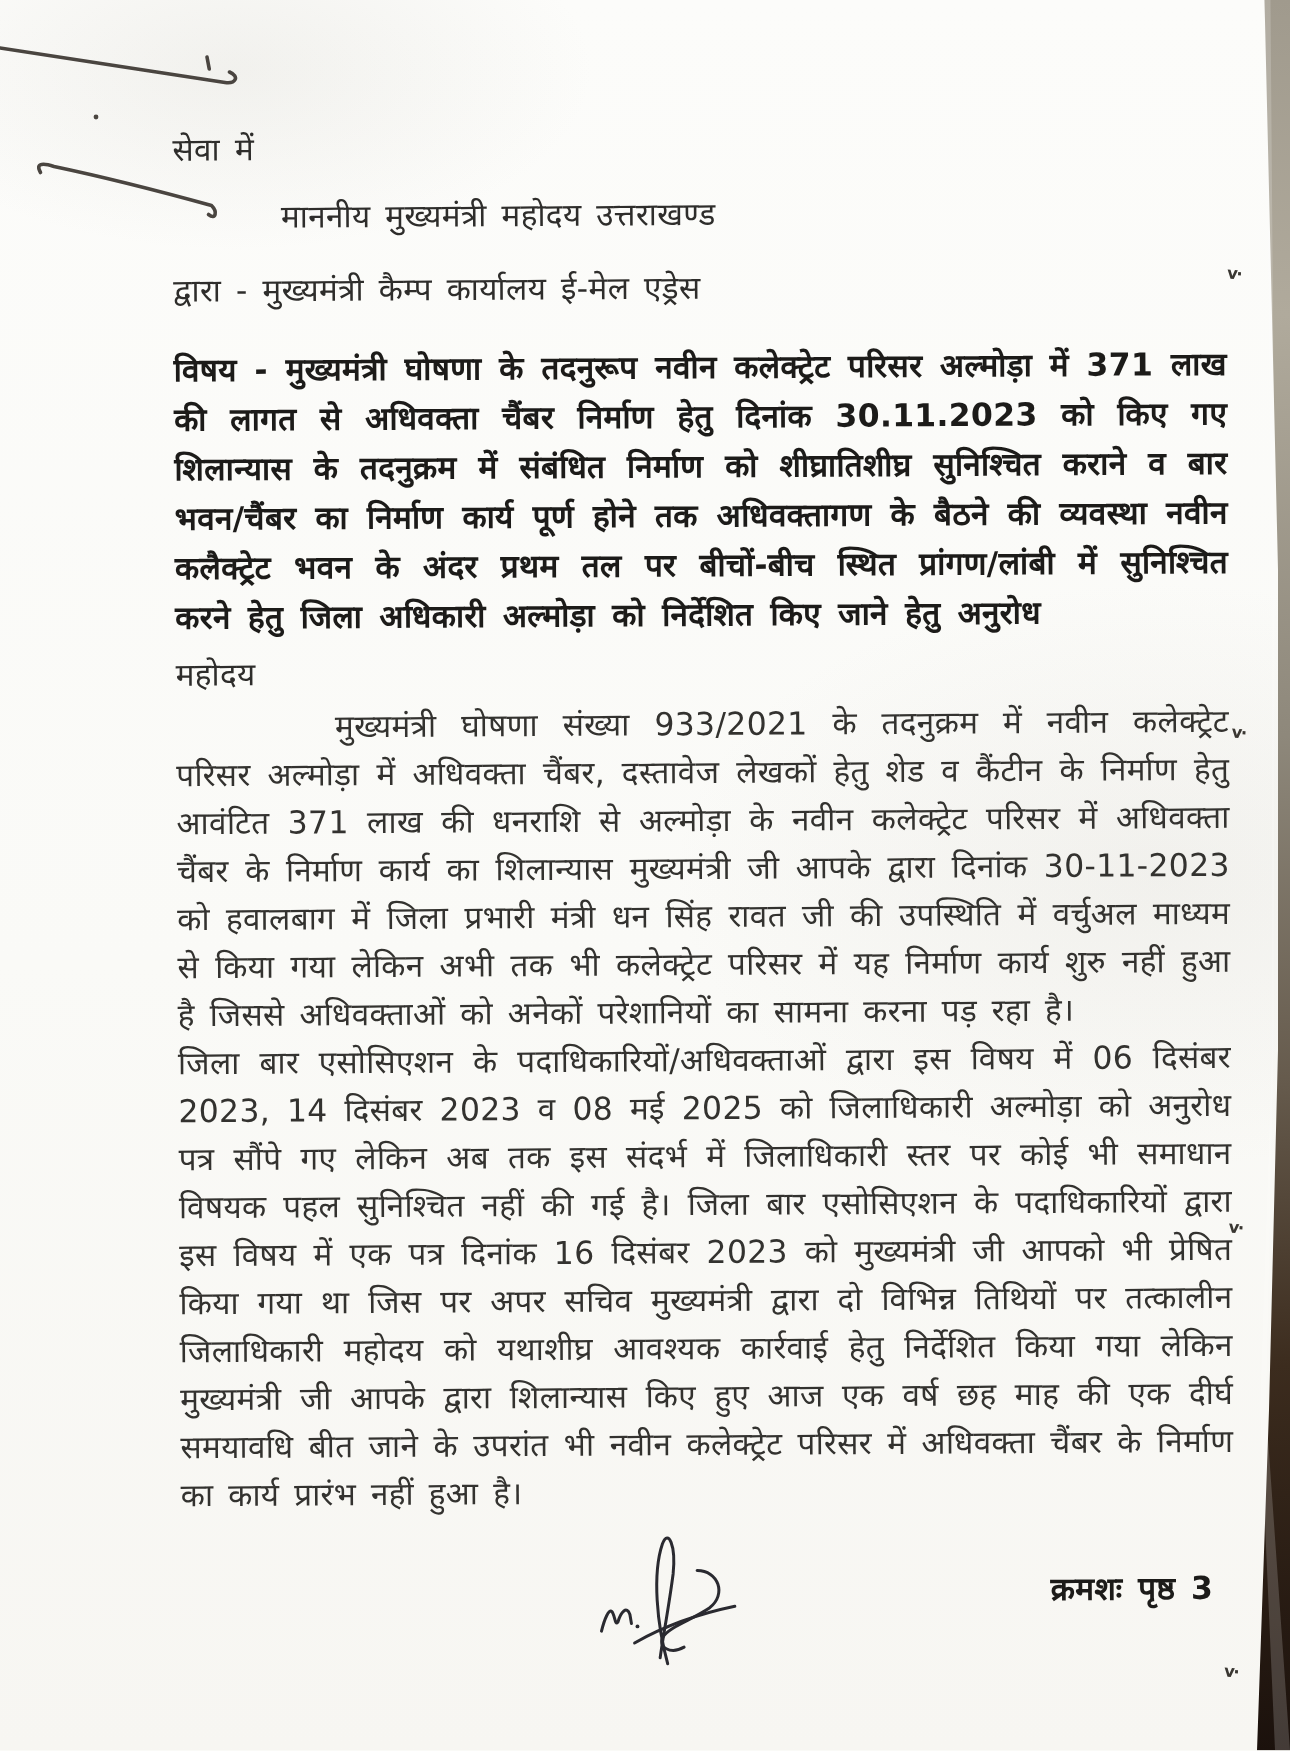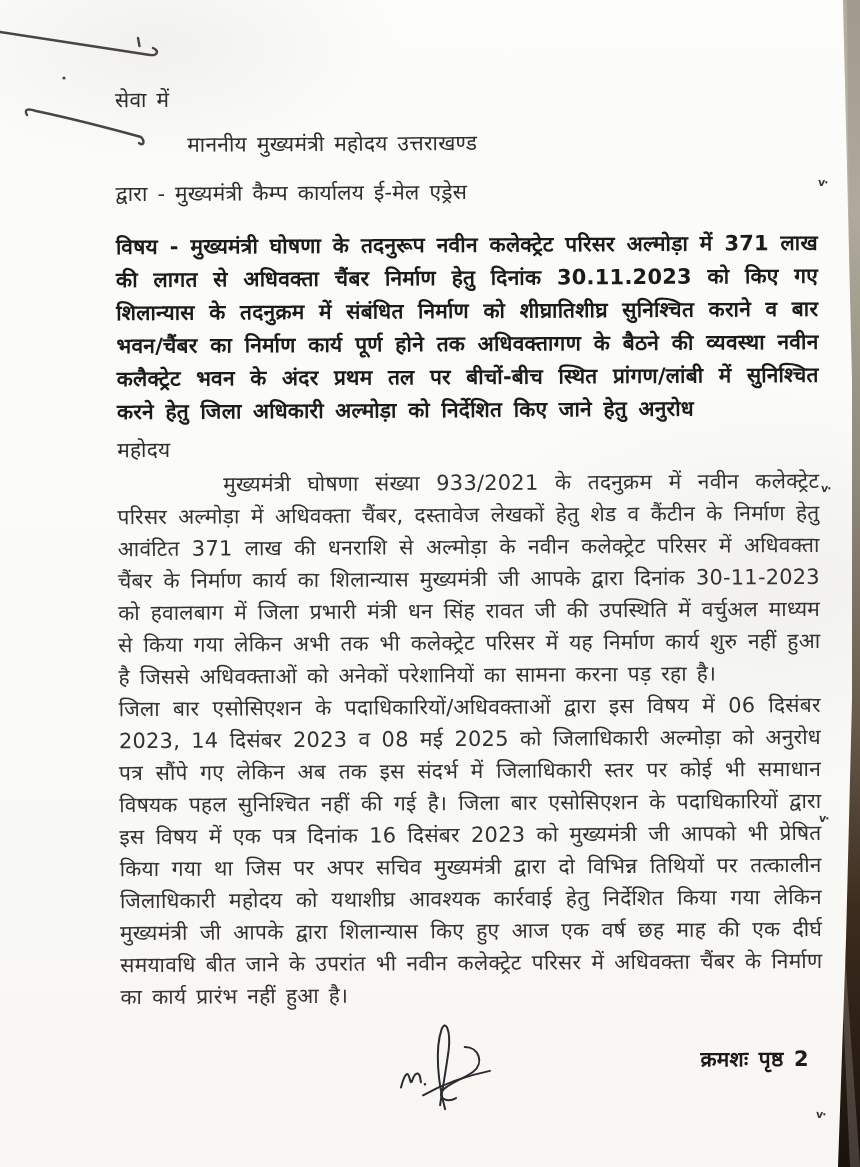--- a/index.html
+++ b/index.html
@@ -107,15 +107,15 @@
       <svg width="110" height="90" viewBox="0 0 110 90">
         <g fill="none" stroke="#2a2a30" stroke-width="2" stroke-linecap="round">
           <path d="M 8,66 C 10,58 13,51 15,53 C 17,55 17,63 19,60 C 21,53 25,49 27,55 L 28,61"></path>
           <circle cx="32" cy="63" r="1.3" fill="#2a2a30" stroke="none"></circle>
           <path d="M 52,88 C 45,62 42,28 49,8 C 53,-2 58,9 56,28 C 53,50 49,70 47,84"></path>
           <path d="M 72,26 C 86,26 92,42 80,51 C 68,59 54,63 49,70 C 45,77 54,82 63,77"></path>
           <path d="M 30,74 C 48,64 72,55 97,50"></path>
         </g>
       </svg>
     </div>
-    <div class="continuation">क्रमशः पृष्ठ 2</div>
+    <div class="continuation">क्रमशः पृष्ठ 3</div>
   </div>
 </div>
 
 </body></html>

